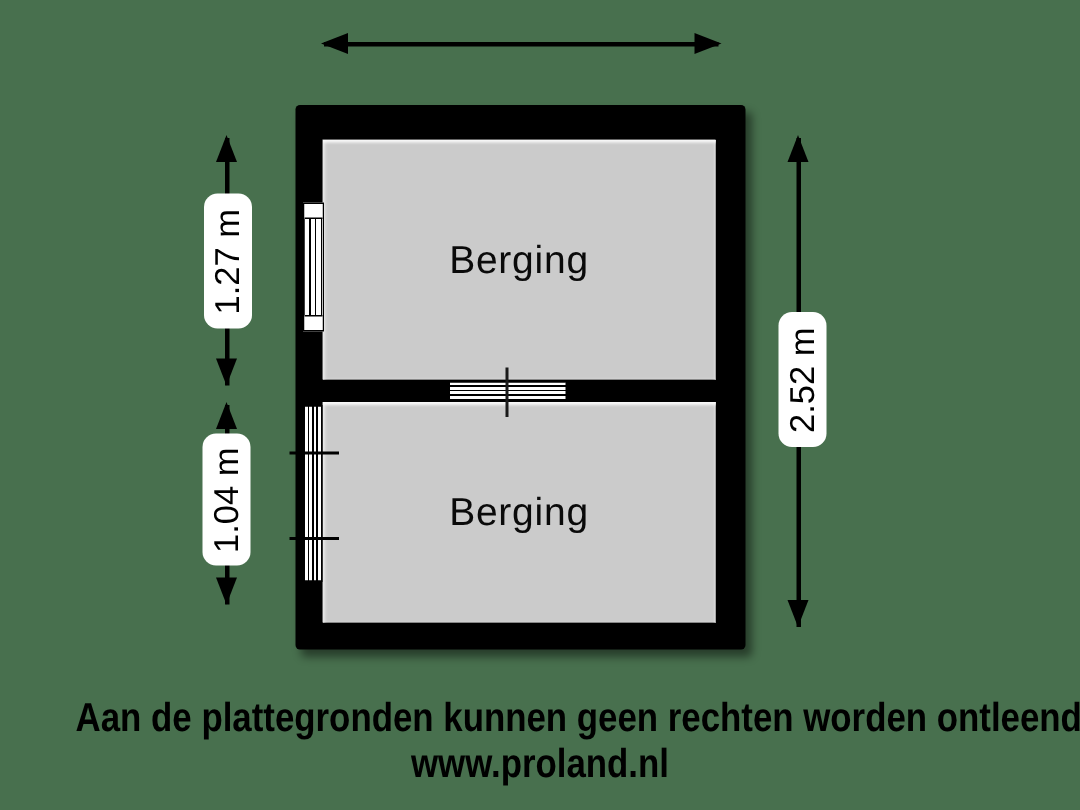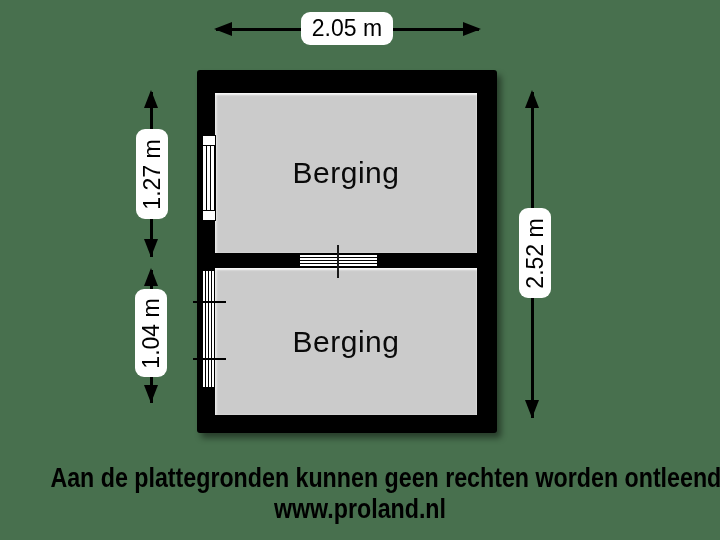--- a/index.html
+++ b/index.html
@@ -17,21 +17,21 @@
     box-shadow:4px 5px 6px rgba(0,0,0,0.45);
   }
   .room{
     position:absolute;background:#CBCBCB;
     box-shadow:inset 0 2px 2px rgba(255,255,255,0.85), inset 2px 0 2px rgba(255,255,255,0.45);
     display:flex;align-items:center;justify-content:center;
   }
   .room-upper{left:215px;top:93px;width:262px;height:160px;}
   .room-lower{left:215px;top:268px;width:262px;height:147px;}
   .room-label{
-    font-size:30px;color:#0a0a0a;letter-spacing:0.5px;
+    font-size:26px;color:#0a0a0a;letter-spacing:0.5px;
   }
 
   
   .window-v{
     position:absolute;background:#fff;border:1px solid #000;box-sizing:border-box;
   }
   .win-upper{left:202px;top:135px;width:14px;height:86px;}
   .win-upper .sill-top{position:absolute;top:0;left:0;right:0;height:9px;border-bottom:1px solid #000;background:#fff;}
   .win-upper .sill-bottom{position:absolute;bottom:0;left:0;right:0;height:9px;border-top:1px solid #000;background:#fff;}
   .win-upper .glazing{position:absolute;top:10px;bottom:10px;left:0;right:0;
@@ -105,23 +105,20 @@
   <div class="window-v win-lower"></div>
   <div class="tick tick-1"></div>
   <div class="tick tick-2"></div>
 
   <div class="win-divider"></div>
   <div class="divider-centerline"></div>
 
   <div class="dim-line dim-line-h" style="left:216px;top:28px;width:263px;"></div>
   <div class="ah ah-left" style="left:214px;top:22px;"></div>
   <div class="ah ah-right" style="left:463px;top:22px;"></div>
-  <div class="dim-label lbl-top">
-    <span>2.05 m</span>
-  </div>
 
   <div class="dim-line dim-line-v" style="left:150px;top:92px;height:165px;"></div>
   <div class="ah ah-up" style="left:144px;top:90px;"></div>
   <div class="ah ah-down" style="left:144px;top:239px;"></div>
   <div class="dim-label lbl-left-upper">
     <span class="vtext">1.27 m</span>
   </div>
 
   <div class="dim-line dim-line-v" style="left:150px;top:270px;height:133px;"></div>
   <div class="ah ah-up" style="left:144px;top:268px;"></div>

